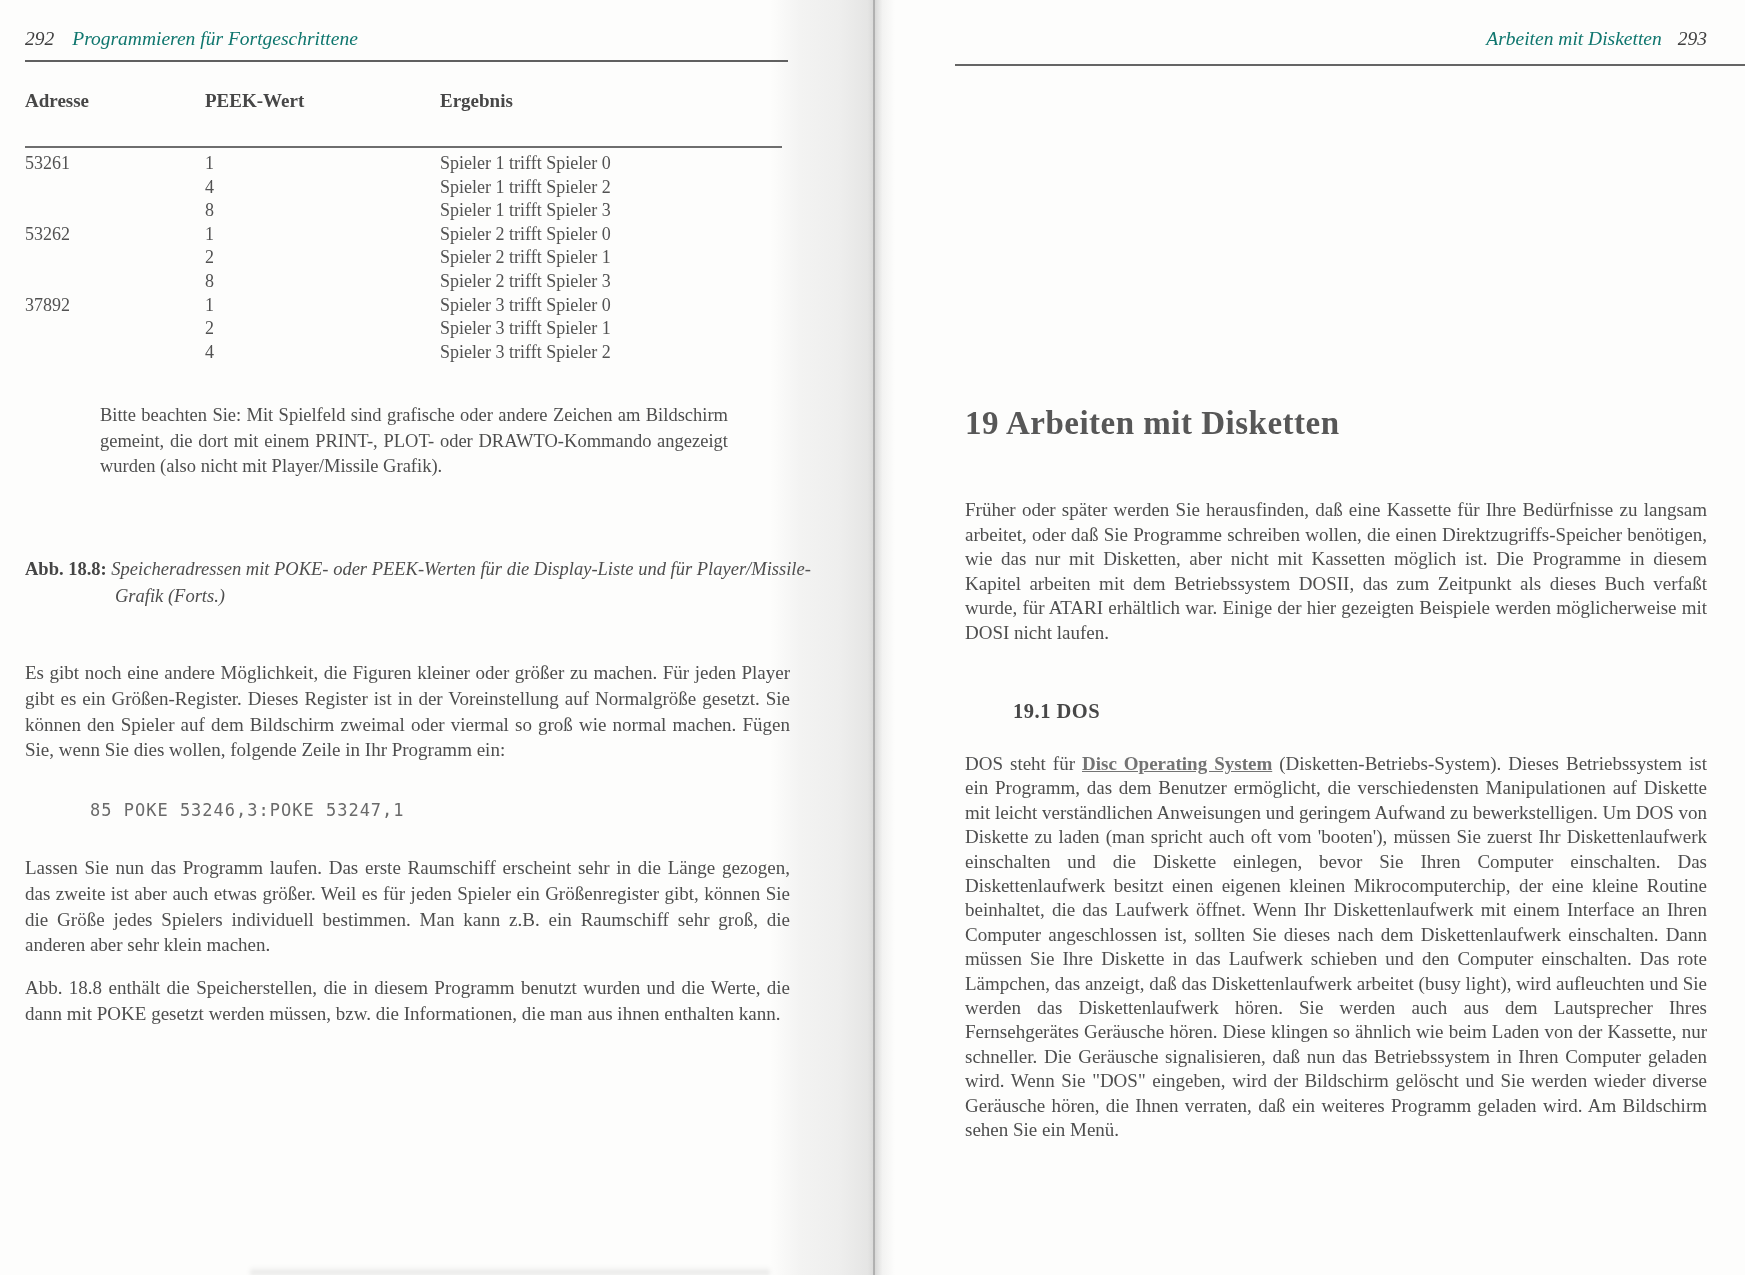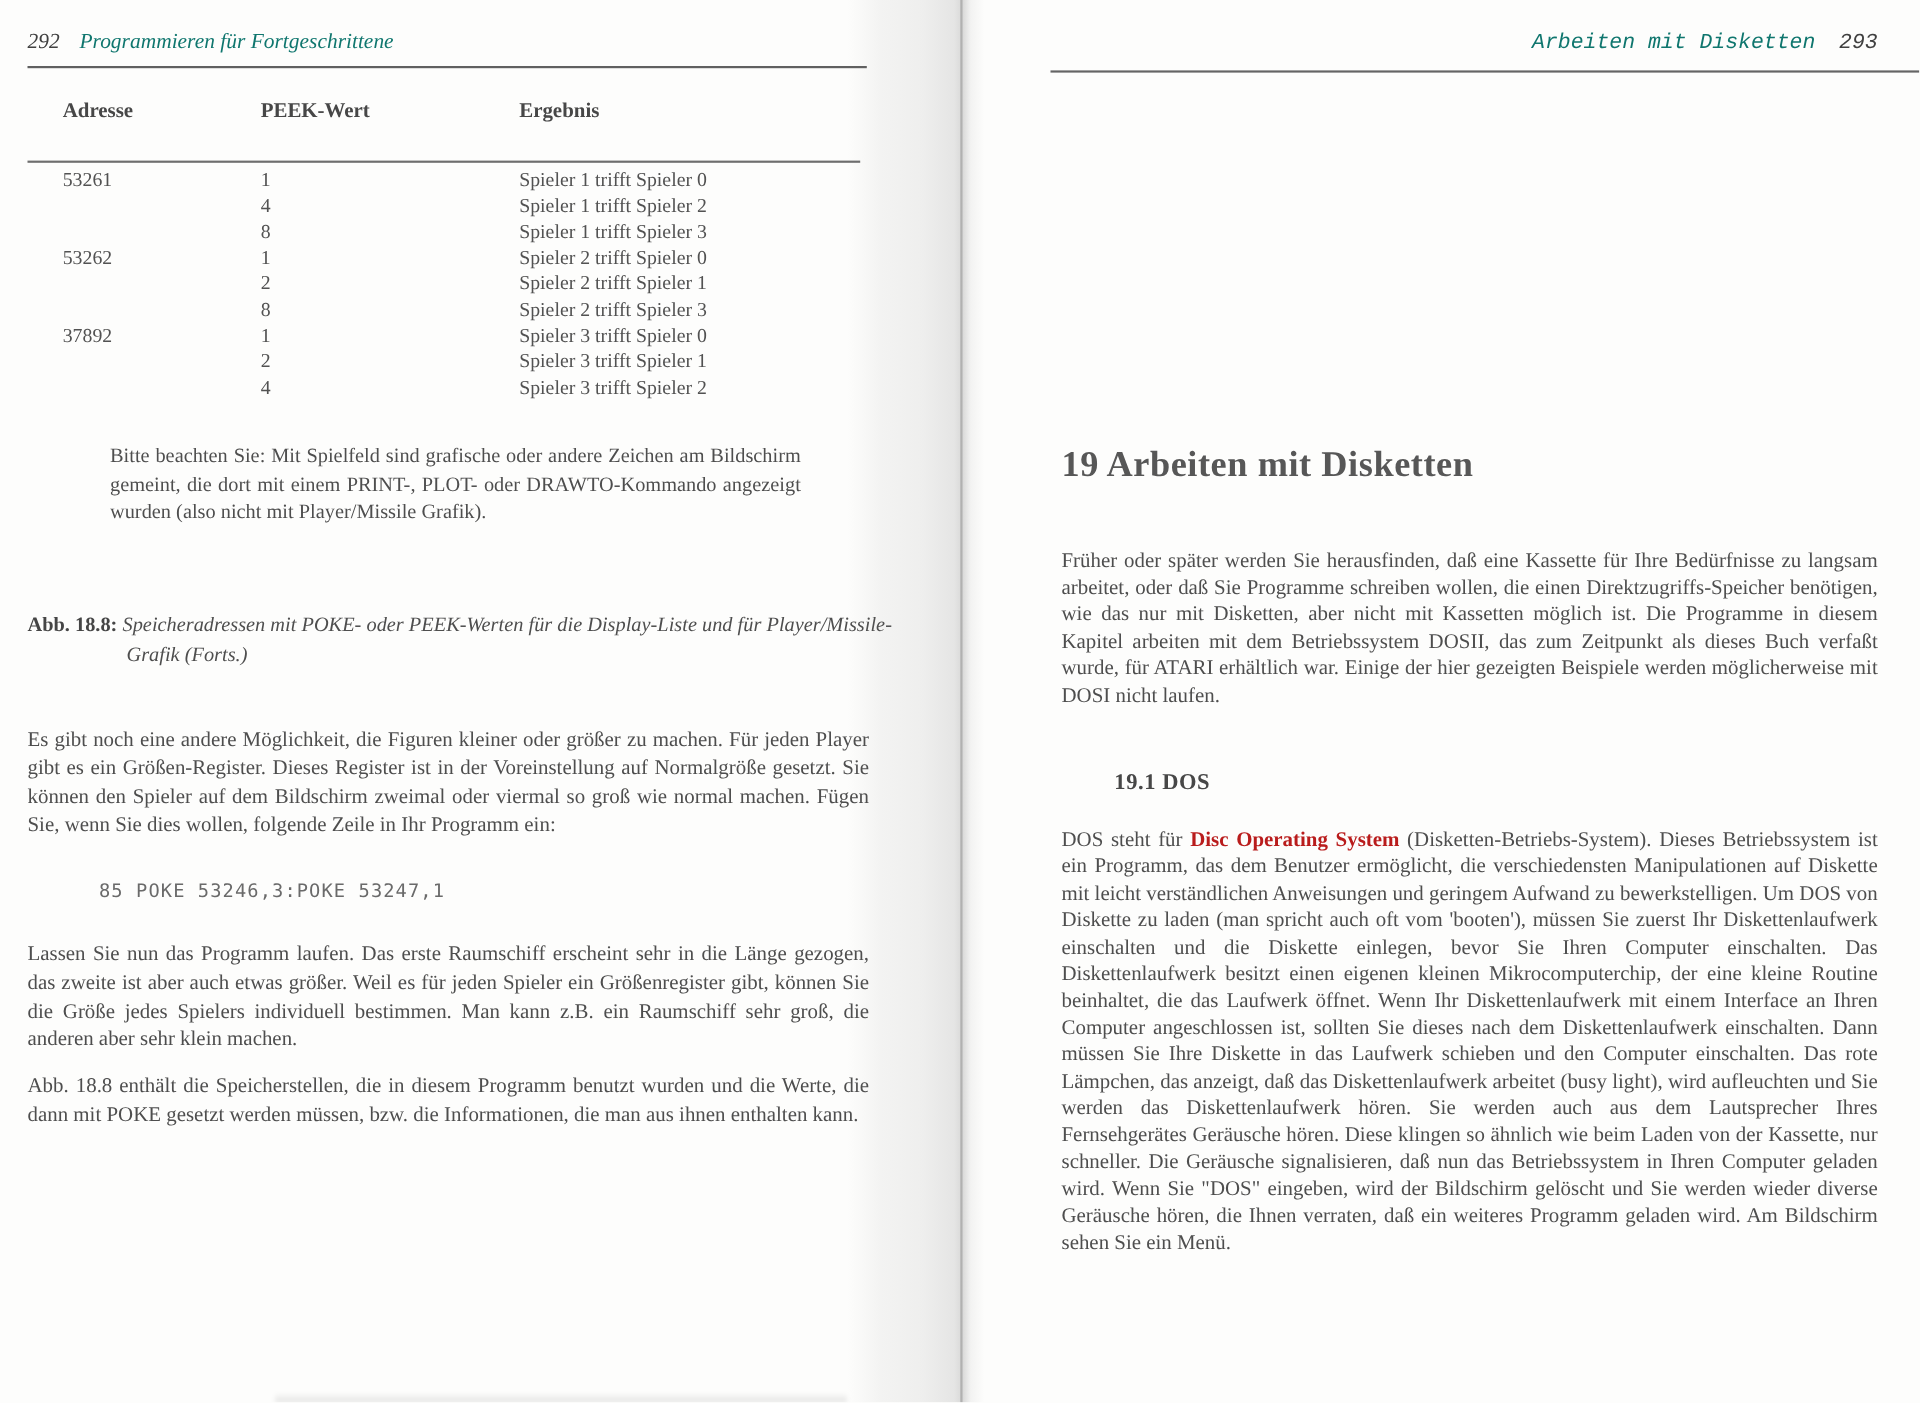--- a/index.html
+++ b/index.html
@@ -8,53 +8,53 @@
   .page{position:absolute;top:0;height:100%;}
   .page-left{left:25px;width:765px;}
   .page-right{left:965px;width:742px;}
   .abs{position:absolute;left:0;margin:0;}
 
   
   .running{font-style:italic;font-size:19.5px;color:#0f766e;white-space:nowrap;}
   .pagenum{font-style:italic;font-size:19.5px;color:#404040;}
   .pl-header{top:28px;}
   .pl-header .pagenum{margin-right:14px;}
-  .pr-header{top:28px;width:742px;text-align:right;font-family:Liberation Mono, monospace;}
+  .pr-header{top:28px;width:742px;text-align:right;}
   .pr-header .pagenum{margin-left:12px;}
   .rule{position:absolute;height:2px;background:#606060;}
   .rule-left-header{left:25px;top:60px;width:763px;}
   .rule-right-header{left:955px;top:64px;width:790px;background:#656565;}
 
   
   .thead{top:90px;width:100%;font-weight:bold;font-size:19px;color:#474747;display:flex;}
   .thead-rule{position:absolute;top:146px;left:0;width:757px;height:2px;background:#6e6e6e;}
   .tbody{top:153px;width:100%;}
   .trow{display:flex;height:23.6px;font-size:18px;color:#525252;}
-  .c1{display:inline-block;width:180px;margin-left:32px;}
+  .c1{display:inline-block;width:180px;}
   .c2{display:inline-block;width:235px;}
   .c3{display:inline-block;flex:1;}
 
   
   .note{top:403px;left:75px;width:628px;font-size:18.5px;line-height:25.7px;text-align:justify;}
   .caption{top:556px;width:710px;font-size:18.5px;line-height:27px;padding-left:90px;text-indent:-90px;}
   .caption .cap-label{font-weight:bold;font-style:normal;color:#454545;text-align:right;}
   .caption .cap-text{font-style:italic;}
   .body-par{width:765px;font-size:19px;line-height:25.8px;text-align:justify;}
   .p1{top:660px;}
   .code{top:800px;left:65px;font-family:"DejaVu Sans Mono","Liberation Mono",monospace;
         font-size:17px;letter-spacing:1px;color:#6a6a6a;white-space:pre;}
   .p2{top:855px;}
   .p3{top:975px;}
 
   
   .chapter{top:405px;font-size:33px;font-weight:bold;color:#575757;letter-spacing:0.5px;}
   .intro{top:498px;width:742px;font-size:19px;line-height:24.6px;text-align:justify;}
   .sec-head{top:700px;font-size:20.5px;font-weight:bold;color:#474747;letter-spacing:0.5px;margin-left:48px;}
   .dospara{top:752px;width:742px;font-size:19px;line-height:24.4px;text-align:justify;}
-  .dospara .bold{font-weight:bold;color:#b91c1c;}
+  .dospara .bold{font-weight:bold;color:#737373;text-decoration:underline;}
 
   
   .gutter{position:absolute;left:770px;top:0;width:125px;height:100%;pointer-events:none;
     background:linear-gradient(90deg,
       rgba(110,110,110,0) 0%,
       rgba(110,110,110,0.07) 25%,
       rgba(110,110,110,0.10) 55%,
       rgba(105,105,105,0.16) 78%,
       rgba(120,120,120,0.28) 84%,
       rgba(120,120,120,0.08) 90%,

